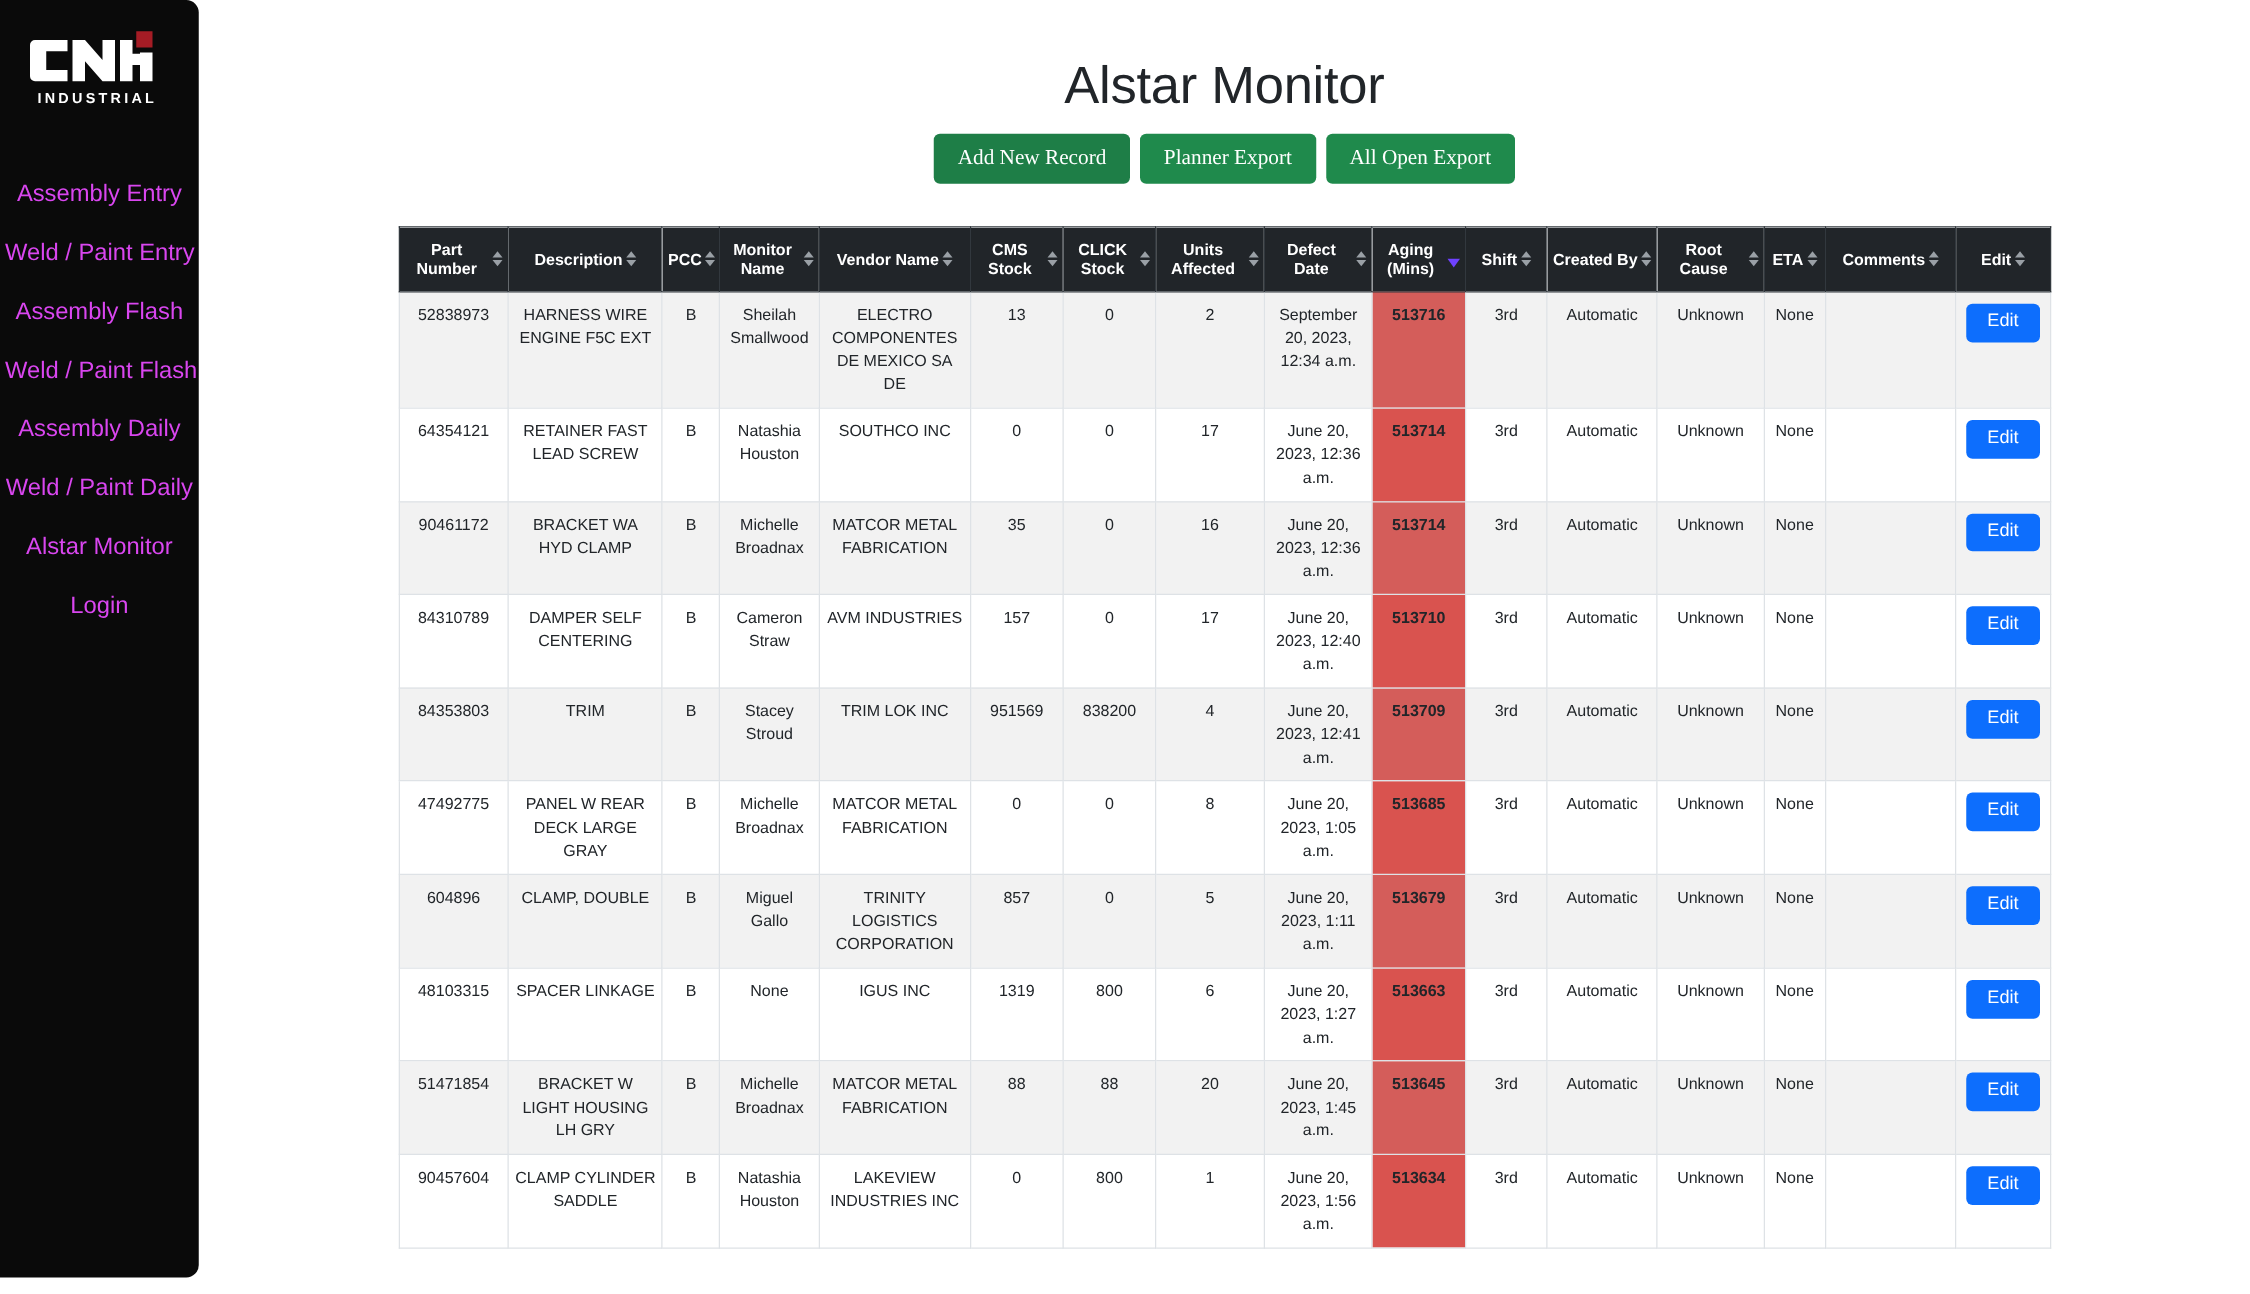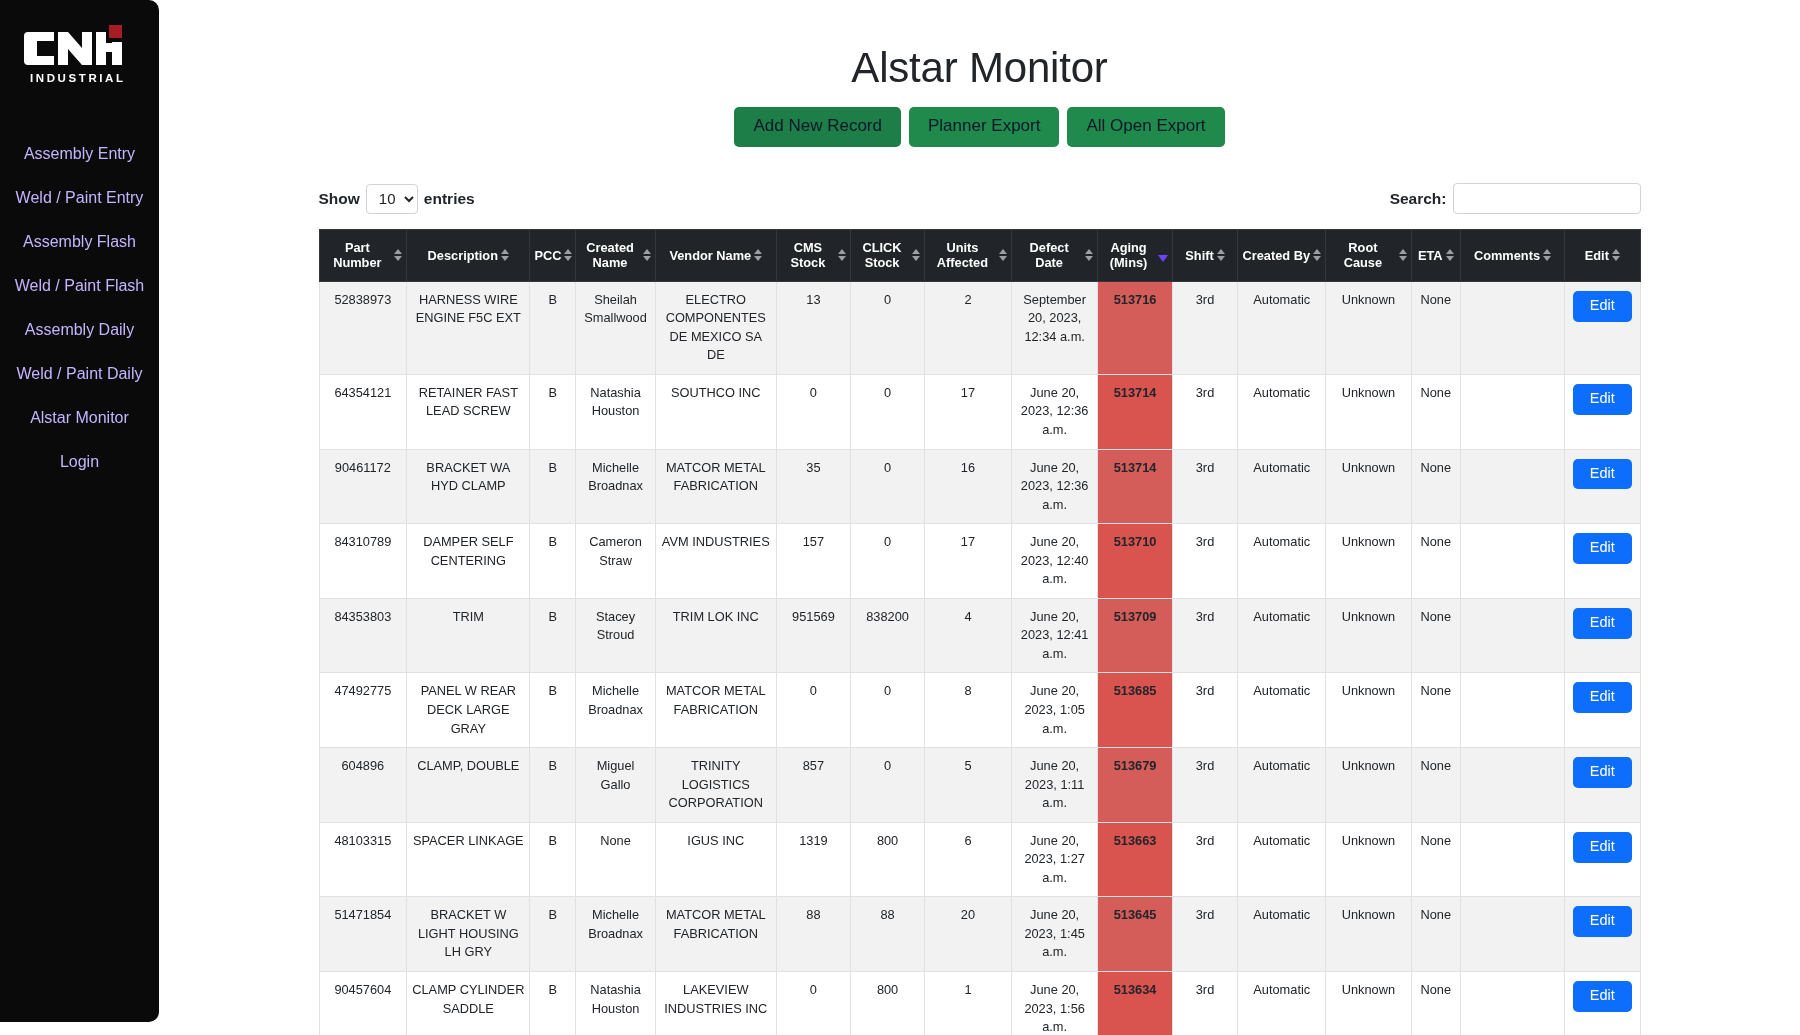--- a/index.html
+++ b/index.html
@@ -17,43 +17,43 @@
     position: absolute; left: 0; top: 0;
     width: 159px; height: 1022px;
     background: #0a0a0a;
     border-radius: 0 10px 10px 0;
     display: flex; flex-direction: column; align-items: center;
   }
   #logo-wrap { margin-top: 24px; margin-bottom: 46px; position: relative; }
   .logo-svg { display: block; }
   .nav-item {
     display: block; width: 159px; text-align: center;
-    color: #c4b5fd; font-size: 16px; line-height: 1;
+    color: #d946ef; font-size: 19px; line-height: 1;
     padding: 14px 4px; text-decoration: none;
     cursor: pointer; white-space: nowrap;
   }
 
   
   #main { position: absolute; left: 159px; top: 0; width: 1641px; height: 1035px; }
 
   #page-title {
     text-align: center;
     font-size: 42px;
     font-weight: 400;
     color: #212529;
     margin: 0;
     padding-top: 44px;
     letter-spacing: -0.2px;
   }
 
   #action-bar { display: flex; justify-content: center; gap: 8px; margin-top: 15px; }
   .btn-green {
-    background: #1e7e47; color: #0f172a;
+    background: #1e7e47; color: #ffffff;
     border: none; border-radius: 5px;
-    font-size: 17px; font-family: Liberation Sans, sans-serif;
+    font-size: 17px; font-family: Liberation Serif, serif;
     padding: 10px 19px 11px 19px;
     cursor: pointer; line-height: 1.1;
   }
   .btn-green.alt { background: #1f8a4c; }
 
   
   #table-wrap { width: 1322px; margin: 34px auto 0 auto; }
   #controls { display: flex; justify-content: space-between; align-items: center; height: 36px; }
   #length-control { font-size: 15.5px; color: #212529; font-weight: bold; display: flex; align-items: center; gap: 6px;}
   #length-select {
@@ -173,31 +173,20 @@
     <h1 id="page-title">Alstar Monitor</h1>
 
     <div id="action-bar">
       <button class="btn-green">Add New Record</button>
       <button class="btn-green alt">Planner Export</button>
       <button class="btn-green alt">All Open Export</button>
     </div>
 
     <div id="table-wrap">
 
-      <div id="controls">
-        <label id="length-control">
-          <span>Show</span>
-          <select id="length-select"><option>10</option><option>25</option><option>50</option><option>100</option></select>
-          <span>entries</span>
-        </label>
-        <label id="search-control">
-          <span>Search:</span>
-          <input id="search-input" type="text" placeholder="" style="">
-        </label>
-      </div>
 
       <table id="data-table">
         <colgroup>
           <col class="c0">
             <col class="c1">
             <col class="c2">
             <col class="c3">
           <col class="c4">
             <col class="c5">
             <col class="c6">
@@ -228,21 +217,21 @@
                   </span>
                 </span></th>
               <th><span class="th-inner">
                   <span>PCC</span>
                   <span class="sort-arrows">
                     <i class="up"></i>
                     <i class="down"></i>
                   </span>
                 </span></th>
               <th><span class="th-inner">
-                  <span>Created Name</span>
+                  <span>Monitor Name</span>
                   <span class="sort-arrows">
                     <i class="up"></i>
                     <i class="down"></i>
                   </span>
                 </span></th>
               <th><span class="th-inner">
                   <span>Vendor Name</span>
                   <span class="sort-arrows">
                     <i class="up"></i>
                     <i class="down"></i>

